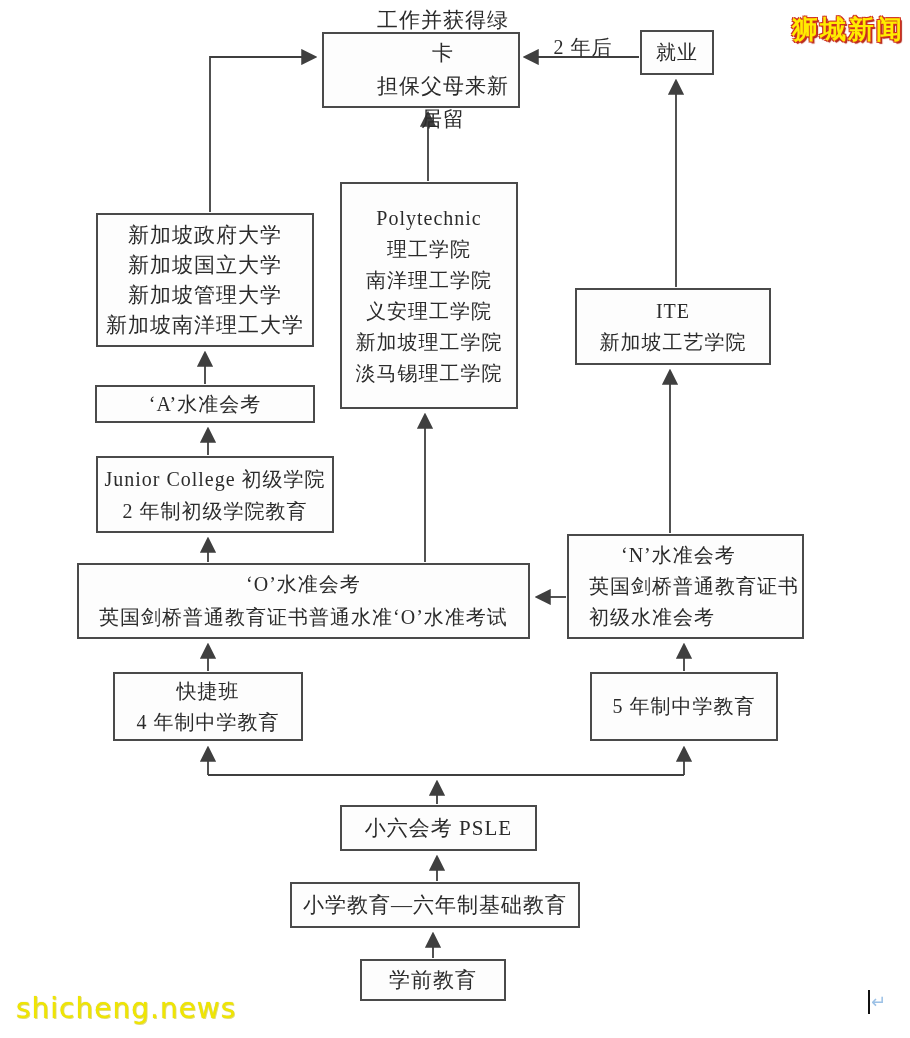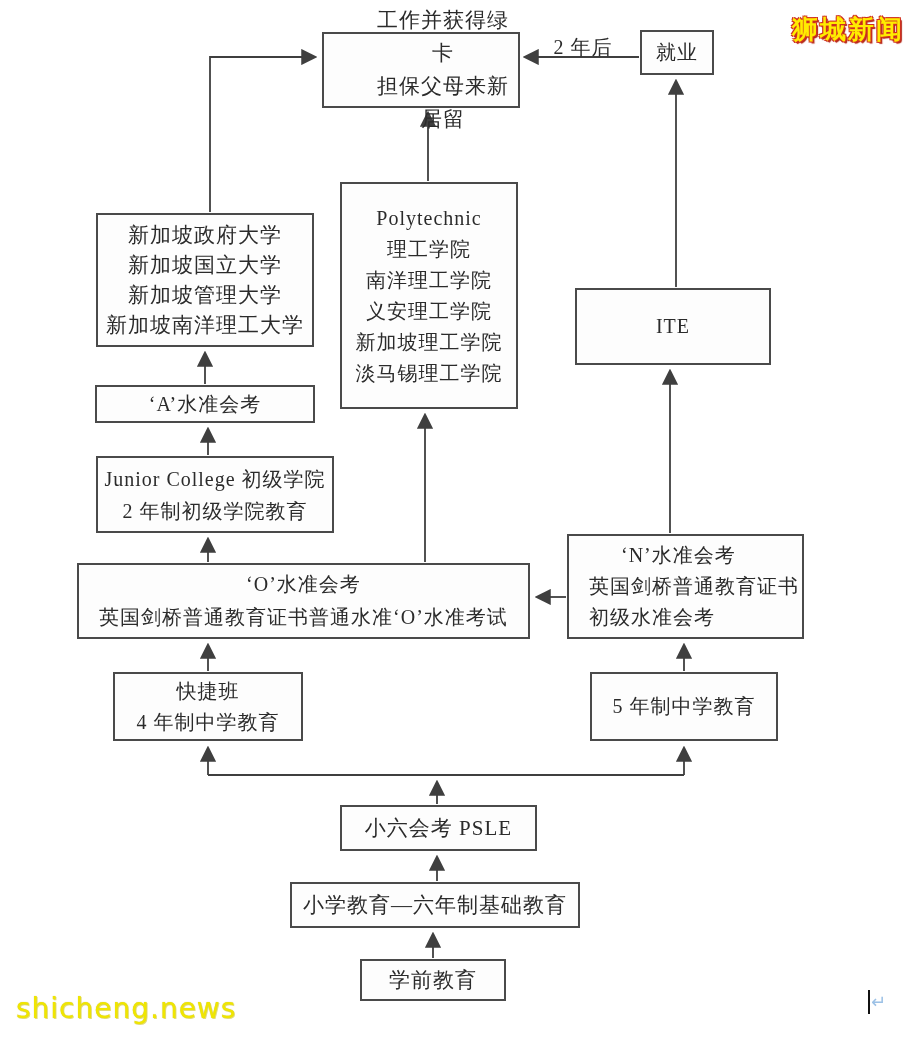--- a/index.html
+++ b/index.html
@@ -125,20 +125,21 @@
     <div class="line">Polytechnic</div>
     <div class="line">理工学院</div>
     <div class="line">南洋理工学院</div>
     <div class="line">义安理工学院</div>
     <div class="line">新加坡理工学院</div>
     <div class="line">淡马锡理工学院</div>
   </div>
 
   <div class="node n-ite">
     <div class="line">ITE</div>
+    <div class="line">新加坡工艺学院</div>
   </div>
 
   <div class="node n-alevel">
     <div class="line">‘A’水准会考</div>
   </div>
 
   <div class="node n-jc">
     <div class="line">Junior College 初级学院</div>
     <div class="line">2 年制初级学院教育</div>
   </div>

